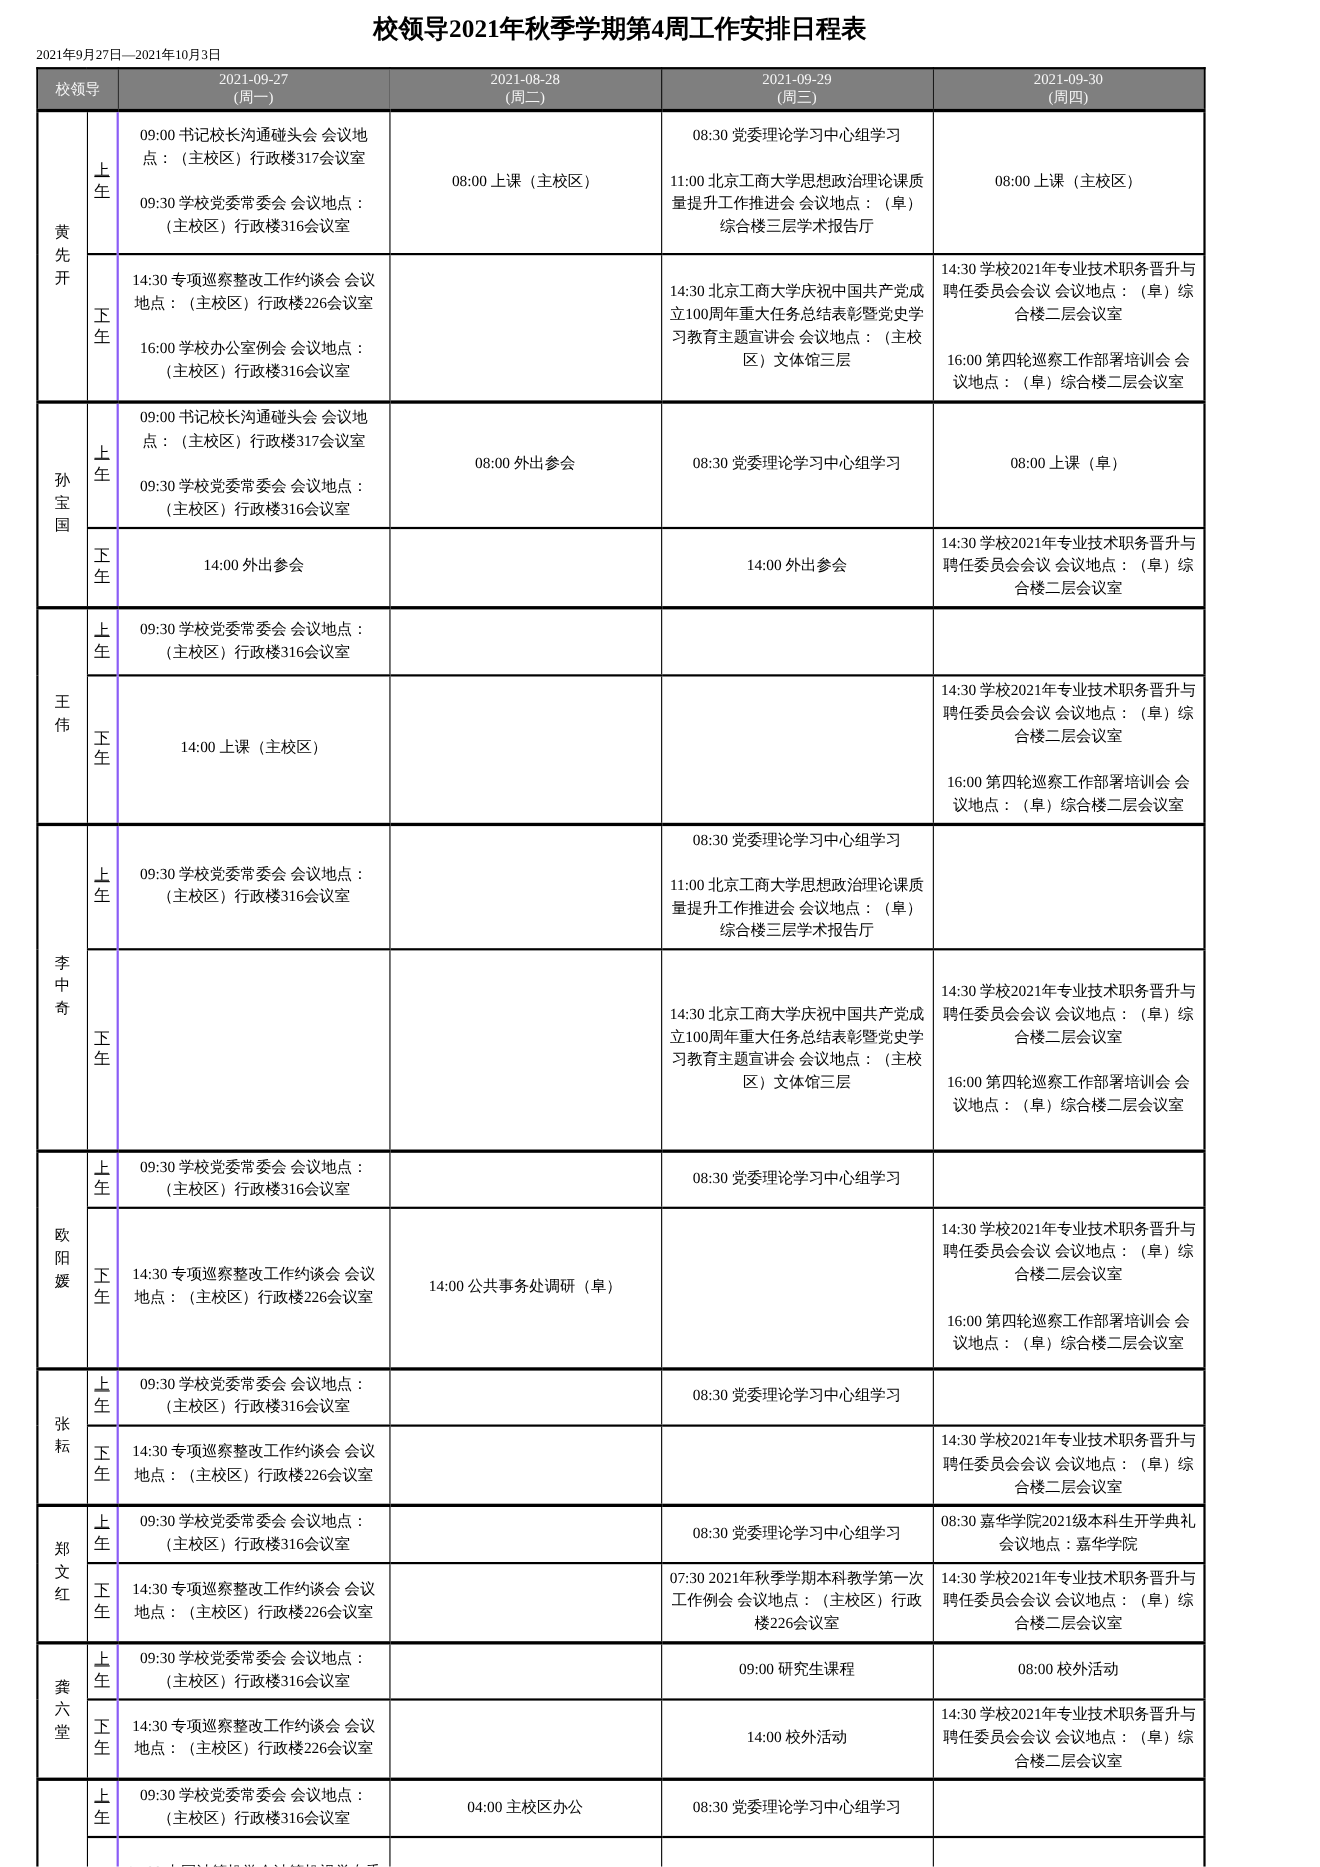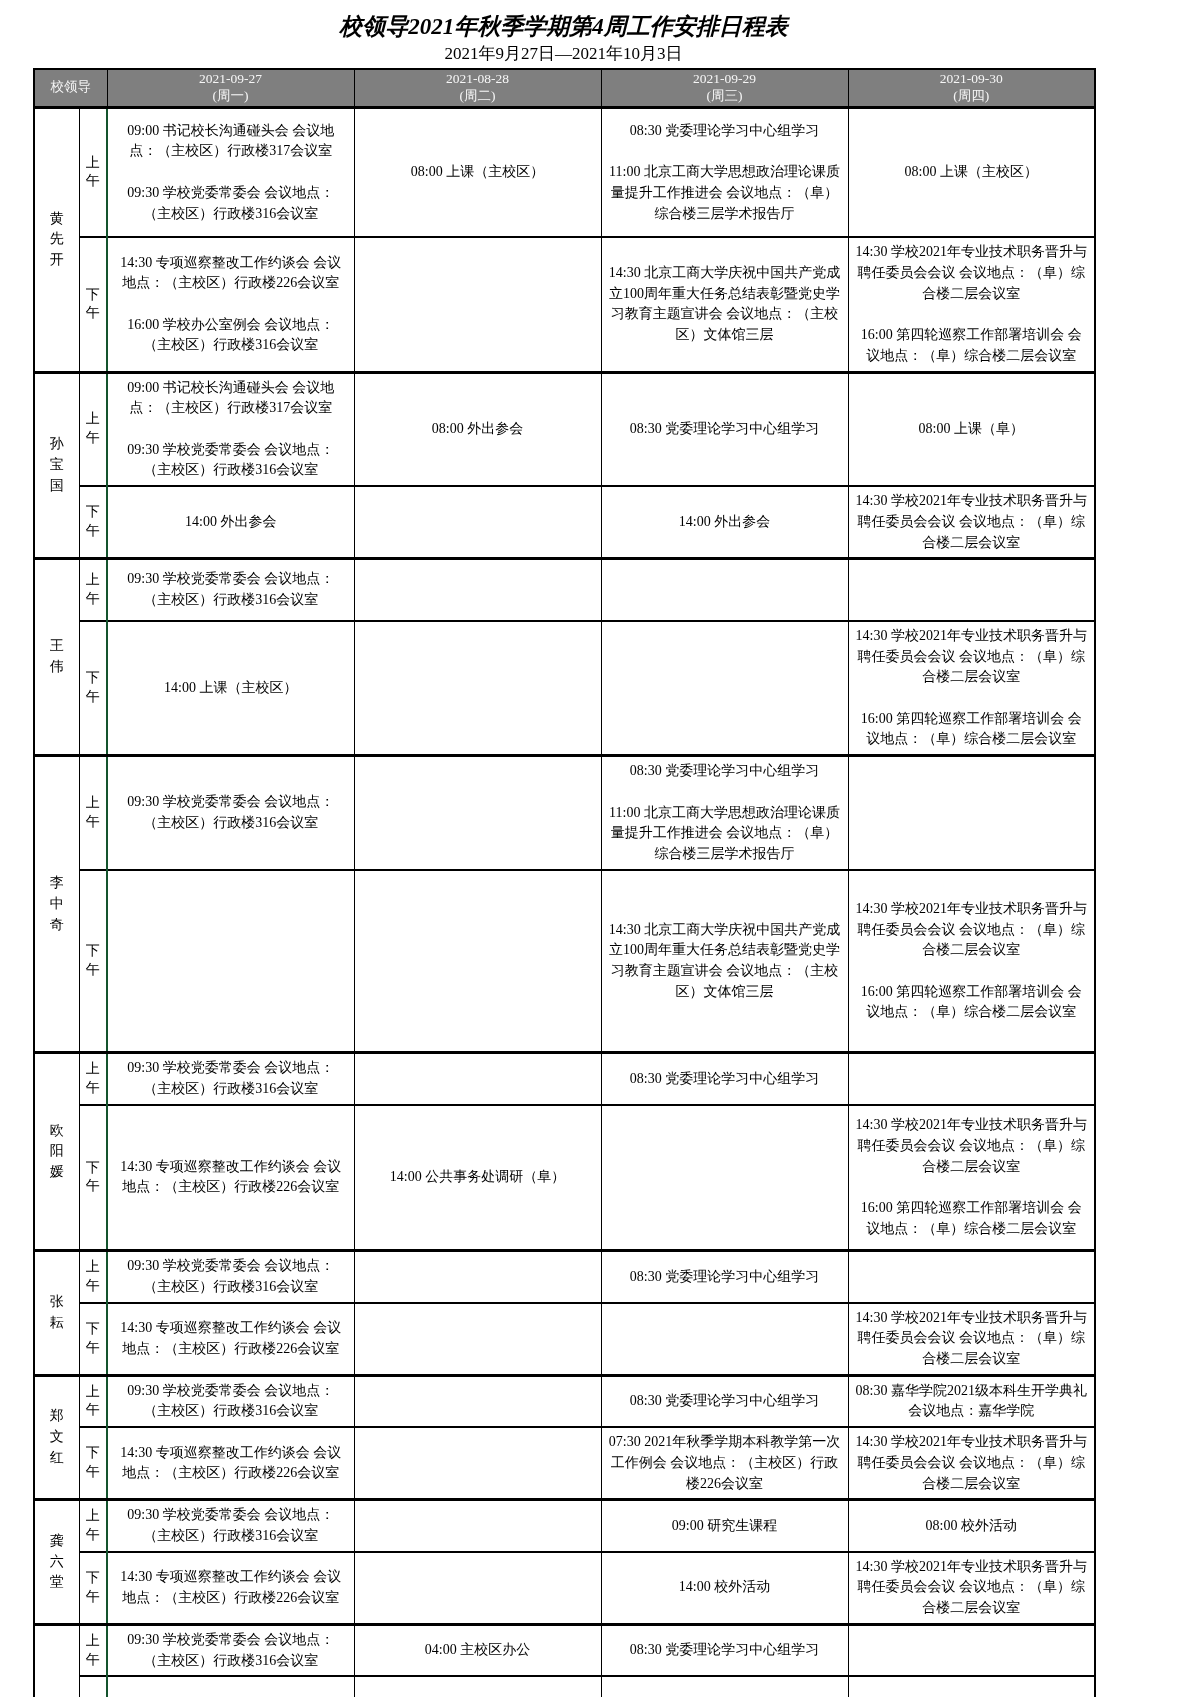--- a/index.html
+++ b/index.html
@@ -20,25 +20,24 @@
     width: 1061px;
     margin-left: 33px;
     padding-top: 12px;
   }
   .title {
     text-align: center;
     font-size: 23px;
     font-weight: bold;
     margin: 0;
     line-height: 1.3;
-    font-style: italic;
   }
   .subtitle {
-    text-align: center;
-    font-size: 17px;
+    text-align: left;
+    font-size: 12px;
     margin: 1px 0 3px 0;
     line-height: 1.3;
   }
   table.schedule {
     border-collapse: collapse;
     table-layout: fixed;
     width: 1061px;
     border: 2px solid #000;
   }
   col.c-name  { width: 45px; }
@@ -64,22 +63,23 @@
     padding: 1px 2px;
   }
   td.name-cell {
     font-size: 14px;
     padding: 2px 12px;
     letter-spacing: 0;
   }
   td.ampm-cell {
     word-break: break-all;
     padding: 2px 6px;
-    border-right: 2px solid #14532d;
+    border-right: 2px solid #8b5cf6;
     line-height: 1.35;
+    text-decoration: underline;
   }
   td.event-cell {
     white-space: pre-line;
     padding: 4px 6px;
   }
   tr.pm-row td { border-top: 2px solid #000; }
   tr.group-start td { border-top: 3px solid #000; }
 </style>
 </head>
 <body>

